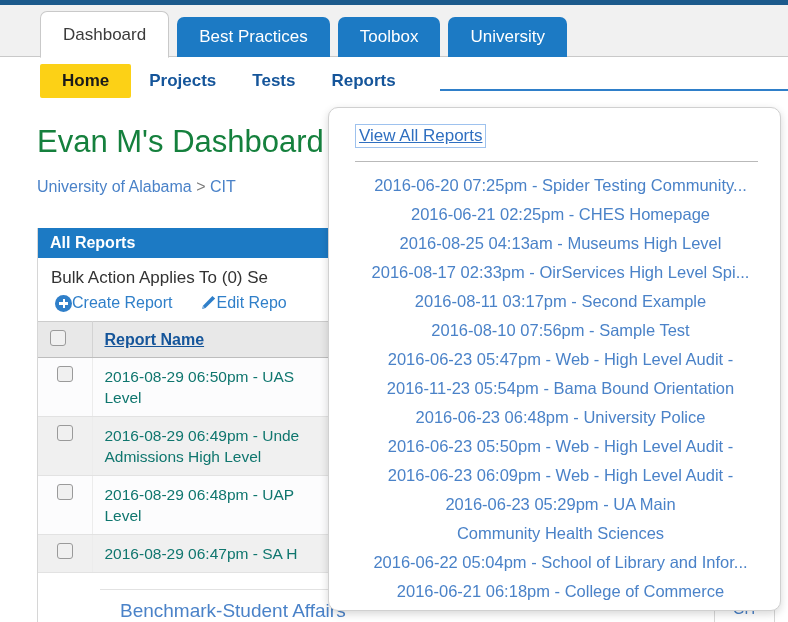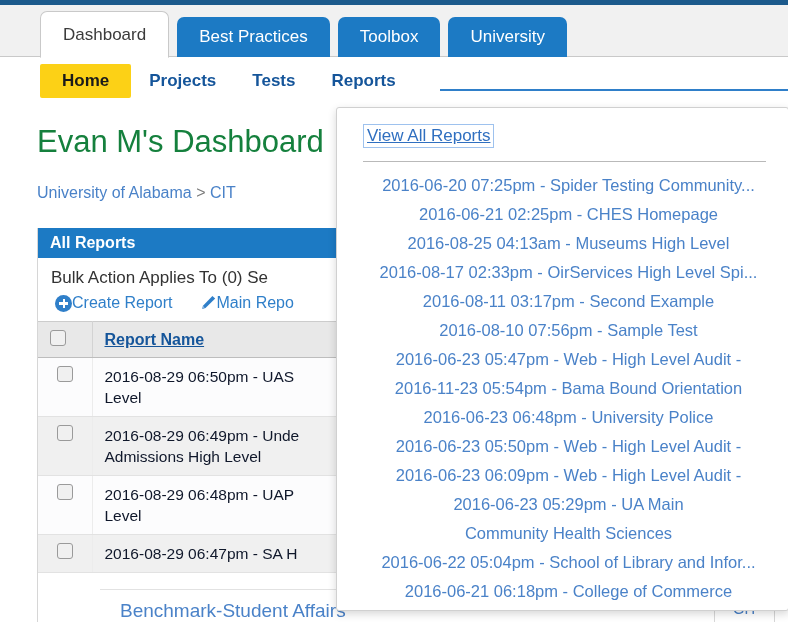--- a/index.html
+++ b/index.html
@@ -62,21 +62,21 @@
     position: absolute; left: 440px; top: 89px; right: 0; height: 2px;
     background: #2f7fc9;
   }
 
   
   .page-title {
     position: absolute; left: 37px; top: 124px;
     font-size: 31px; color: #15803d; white-space: nowrap;
   }
   .breadcrumb {
-    position: absolute; left: 37px; top: 184px;
+    position: absolute; left: 37px; top: 178px;
     font-size: 16px; color: #4a82c8; white-space: nowrap;
   }
   .breadcrumb .sep { color: #7a7a7a; }
   .breadcrumb a { color: #4a82c8; text-decoration: none; cursor: pointer; }
 
   
   .panel {
     position: absolute; left: 37px; top: 228px; width: 738px; height: 400px;
     background: #ffffff;
     border: 1px solid #d6d6d6; border-top: none;
@@ -118,28 +118,28 @@
     vertical-align: top; line-height: 21px;
   }
   table.rpt tr.odd td { background: #fcfcfd; }
   table.rpt tr.even td { background: #f0f0f0; }
   .col-cb { width: 54px; }
   td.col-cb, th.col-cb { text-align: center; padding-left: 0; padding-right: 0; vertical-align: middle; }
   .cbx {
     width: 16px; height: 16px; border: 1px solid #9a9a9a; border-radius: 3px;
     background: #f0f0f0; display: inline-block; cursor: pointer;
   }
-  .cell-link { color: #0f172a; cursor: pointer; margin-top: 16px; }
+  .cell-link { color: #0f766e; cursor: pointer; margin-top: 16px; }
 
   
   .dropdown {
-    position: absolute; left: 336px; top: 107px; width: 453px; height: 504px;
+    position: absolute; left: 328px; top: 107px; width: 453px; height: 504px;
     background: #ffffff;
     border: 1px solid #d0d0d0;
-    border-radius: 3px;
+    border-radius: 10px;
     box-shadow: 0 3px 9px rgba(0,0,0,0.16);
     z-index: 40;
     padding: 16px 16px 10px 16px;
     overflow: hidden;
   }
   .dd-top {
     display: inline-block;
     font-size: 17px; color: #2f6fc0;
     text-decoration: underline;
     border: 1px solid #9ec2ee;
@@ -208,21 +208,21 @@
       <div class="actions">
         <div class="action">
           <span class="ic-plus"></span>
           <span>Create Report</span>
         </div>
         <div class="action">
           <svg class="ic-pencil" viewBox="0 0 18 16">
             <path d="M13.4 1.1 L16.2 3.4 L6.5 13.1 L3.2 13.9 L4.0 10.7 Z" fill="#2f7fc9"></path>
             <path d="M3.2 13.9 L4.0 10.7 L5.6 12.4 Z" fill="#8fb6dd"></path>
           </svg>
-          <span>Main Repo</span>
+          <span>Edit Repo</span>
         </div>
       </div>
 
       <table class="rpt">
         <colgroup>
             <col class="col-cb">
             <col>
           </colgroup>
         <thead>
           <tr>

